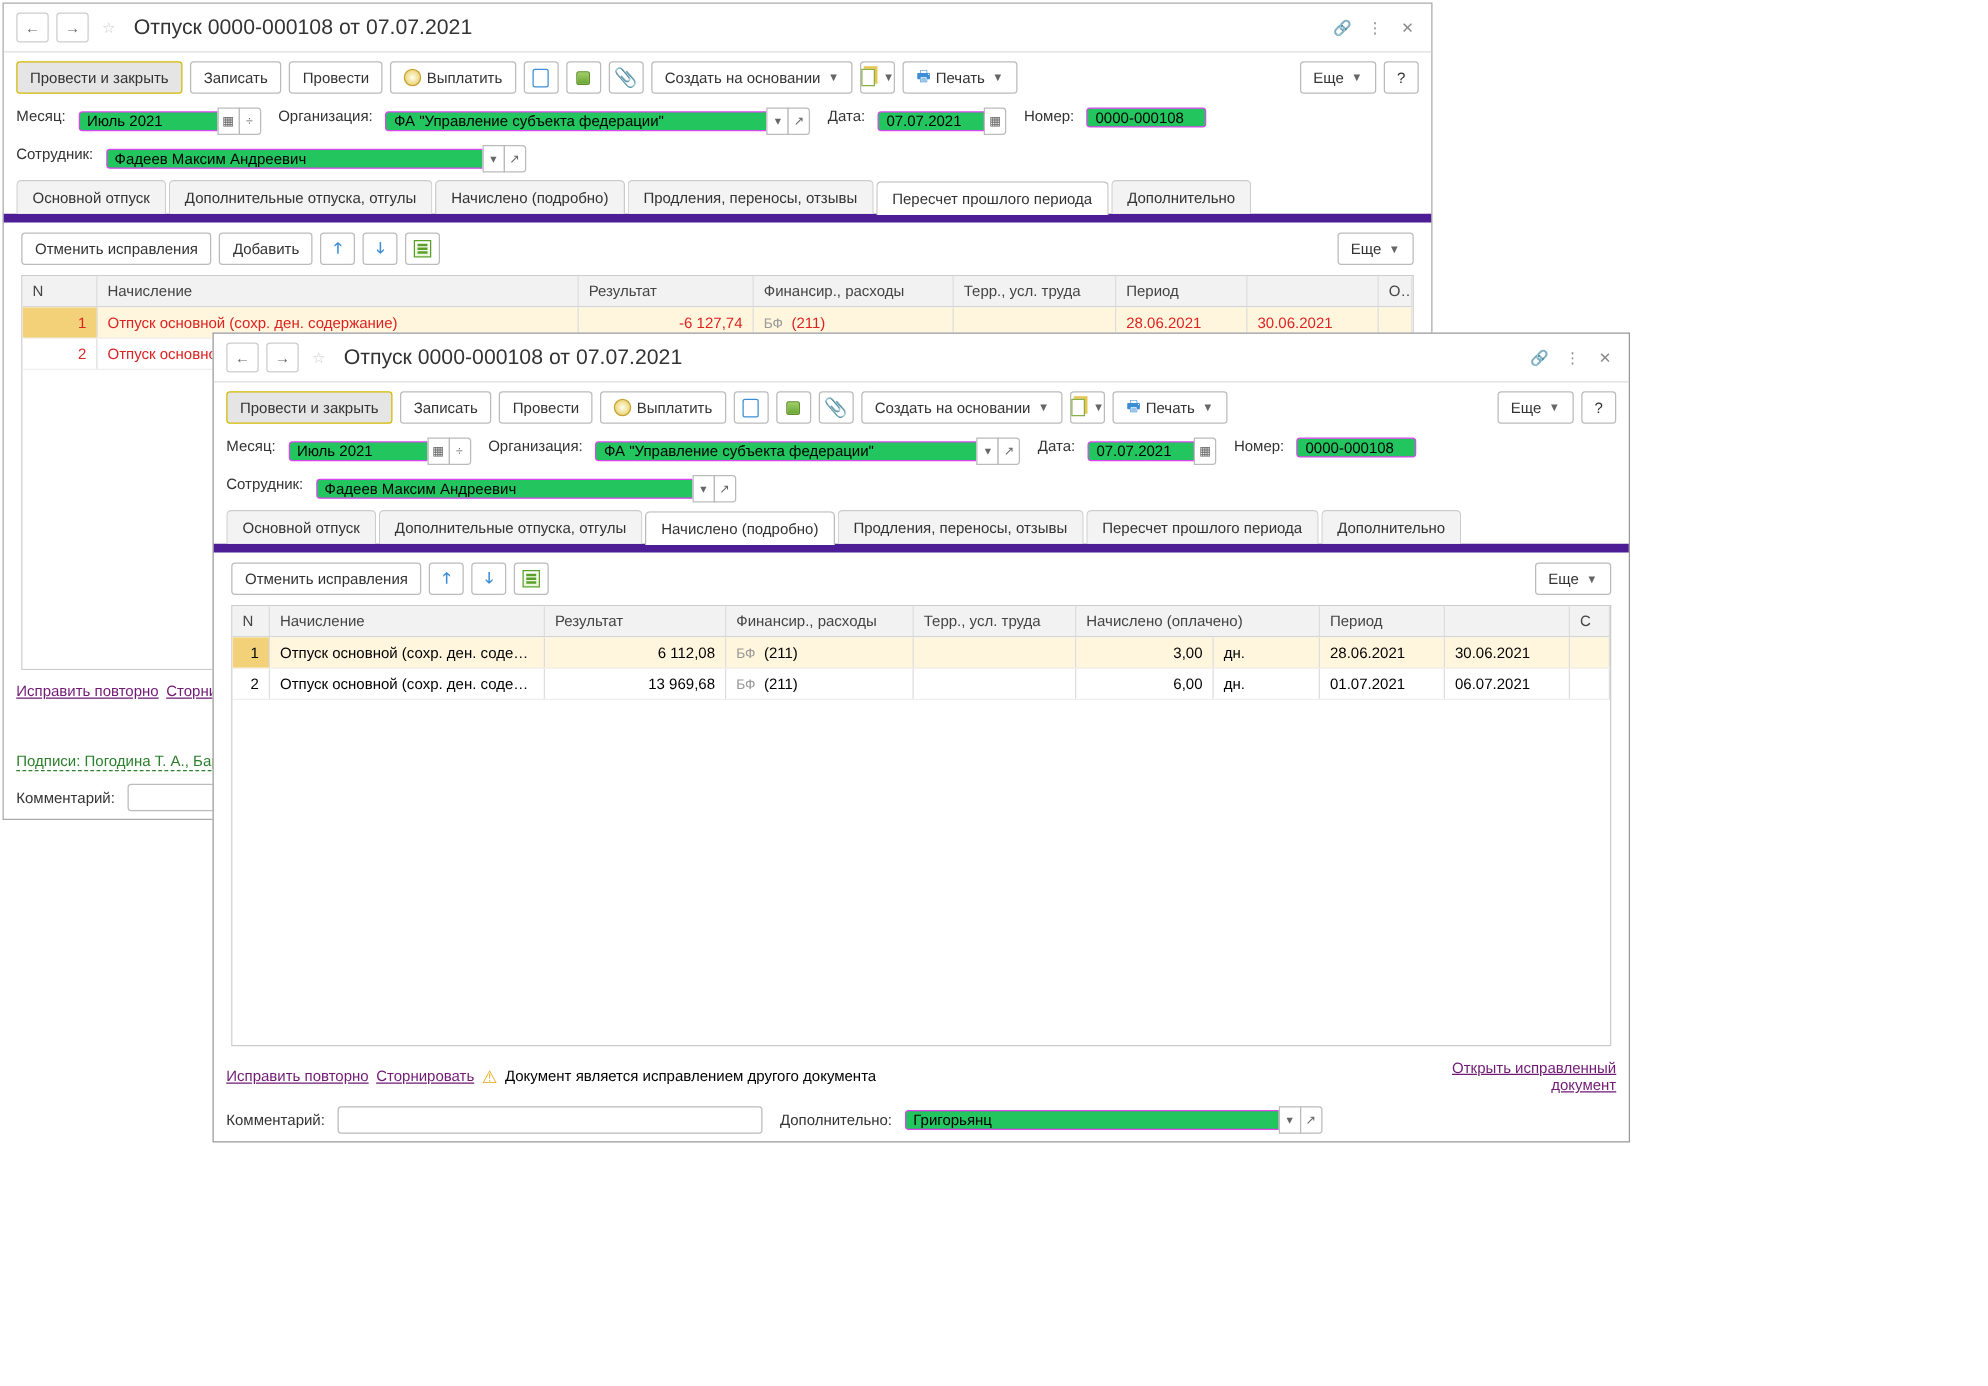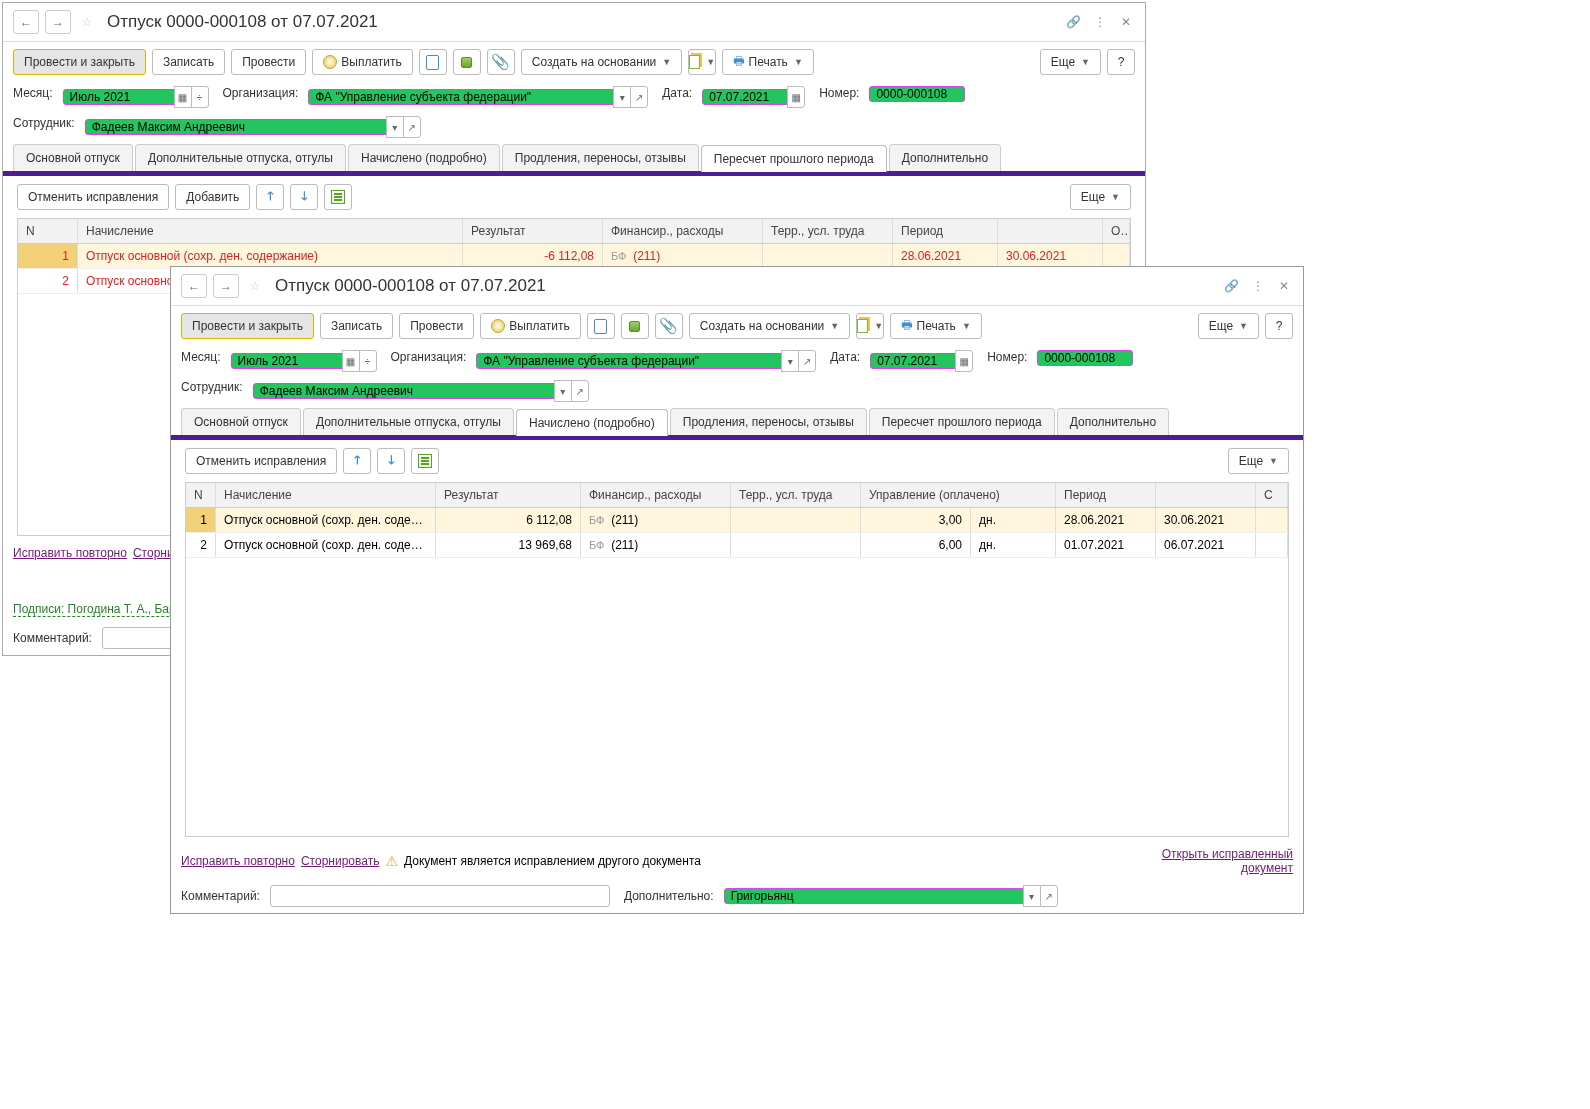--- a/index.html
+++ b/index.html
@@ -56,21 +56,21 @@
 .field input { border: none; outline: none; width: 100%; background: transparent; font-size: 12px; }
 .field-btn {
   width: 18px; height: 22px; border: 1px solid #bbb; border-radius: 3px; background: #fff;
   display:flex; align-items:center; justify-content:center; color:#666; cursor:pointer; font-size:10px;
 }
 .field-group { display:flex; align-items:center; gap:0; }
 .field-group .field { border-radius: 3px 0 0 3px; }
 .field-group .field-btn { border-radius: 0; margin-left:-1px; }
 .field-group .field-btn:last-child { border-radius: 0 3px 3px 0; }
 
-.tabs { display: flex; padding: 0 10px; border-bottom: 5px solid #4c1d95; gap: 0; margin-top: 2px; }
+.tabs { display: flex; padding: 0 10px; border-bottom: 7px solid #4c1d95; gap: 0; margin-top: 2px; }
 .tab {
   padding: 6px 12px; border: 1px solid #ccc; border-bottom: none;
   background: #f3f3f3; cursor: pointer; border-radius: 4px 4px 0 0; margin-right: 2px;
   color: #333;
 }
 .tab.active { background: #fff; position: relative; top: 1px; border-color:#bbb;}
 
 .subtoolbar { display: flex; padding: 8px 14px; gap: 6px; align-items: center; }
 
 .grid-wrap { flex:1; margin: 0 14px 4px 14px; border: 1px solid #ccc; overflow:hidden; display:flex; flex-direction:column;}
@@ -261,21 +261,21 @@
       <div class="c-fin">Финансир., расходы</div>
       <div class="c-ter">Терр., усл. труда</div>
       <div class="c-p1">Период</div>
       <div class="c-p2"></div>
       <div class="c-o">О...</div>
     </div>
     <div class="grid-body">
       <div class="grid-row sel">
         <div class="c-n txt-red">1</div>
         <div class="c-nch txt-red">Отпуск основной (сохр. ден. содержание)</div>
-        <div class="c-res txt-red txt-right">-6 112,08</div>
+        <div class="c-res txt-red txt-right">-6 127,74</div>
         <div class="c-fin txt-red"><span class="finc">БФ</span>&nbsp;&nbsp;<span>(211)</span></div>
         <div class="c-ter"></div>
         <div class="c-p1 txt-red">28.06.2021</div>
         <div class="c-p2 txt-red">30.06.2021</div>
         <div class="c-o"></div>
       </div>
       <div class="grid-row">
         <div class="c-n txt-red">2</div>
         <div class="c-nch txt-red">Отпуск основной (сохр. ден. содержание)</div>
         <div class="c-res txt-red txt-right">-25 611,08</div>
@@ -422,21 +422,21 @@
       </button>
   </div>
 
   <div class="grid-wrap g2">
     <div class="grid-head">
       <div class="c-n">N</div>
       <div class="c-nch">Начисление</div>
       <div class="c-res">Результат</div>
       <div class="c-fin">Финансир., расходы</div>
       <div class="c-ter">Терр., усл. труда</div>
-      <div class="c-otr" style="width:195px">Управление (оплачено)</div>
+      <div class="c-otr" style="width:195px">Начислено (оплачено)</div>
       <div class="c-p1">Период</div>
       <div class="c-p2"></div>
       <div class="c-s">С</div>
     </div>
     <div class="grid-body">
       <div class="grid-row sel">
         <div class="c-n">1</div>
         <div class="c-nch">Отпуск основной (сохр. ден. содержание)</div>
         <div class="c-res txt-right">6 112,08</div>
         <div class="c-fin"><span class="finc">БФ</span>&nbsp;&nbsp;<span>(211)</span></div>

